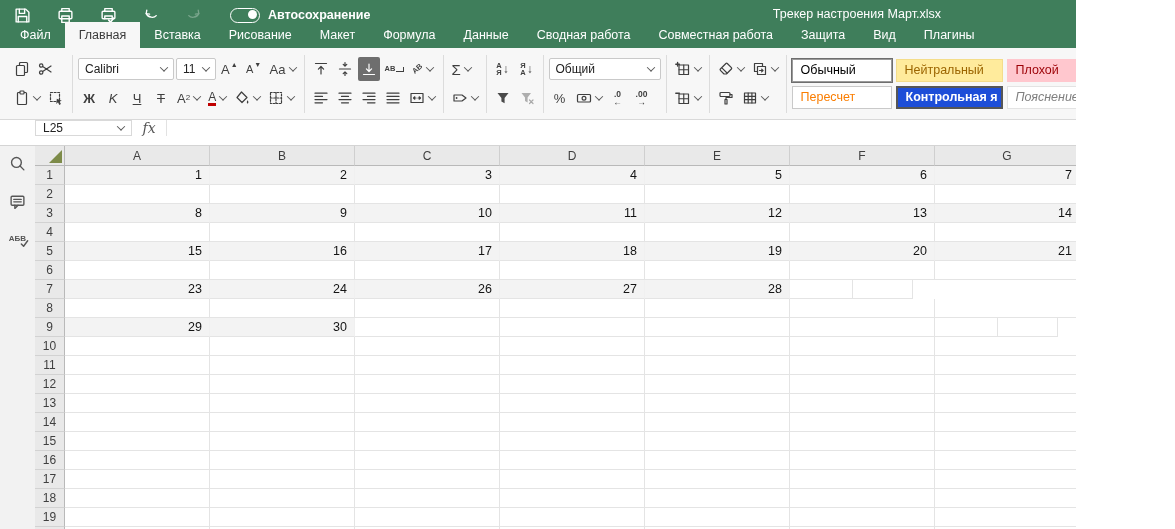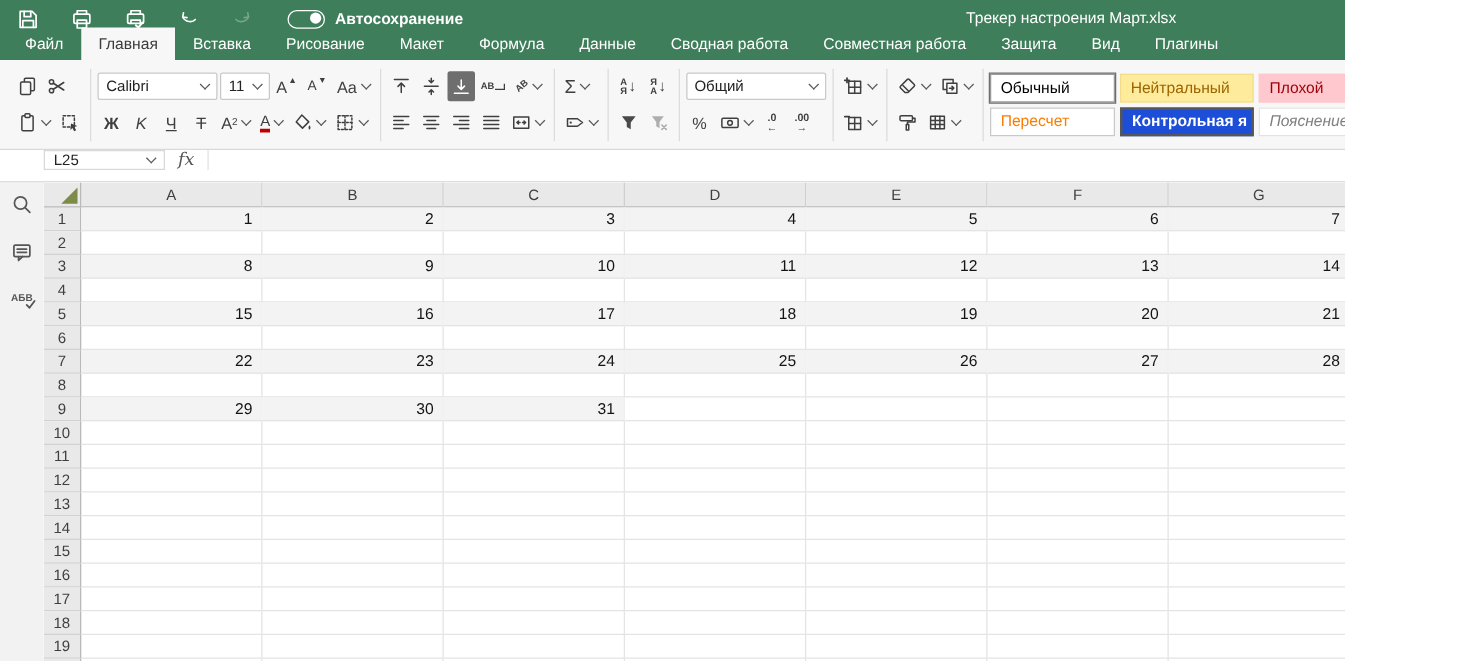--- a/index.html
+++ b/index.html
@@ -602,24 +602,22 @@
           <div class="cell" style="width: 145px;"></div>
           <div class="cell" style="width: 145px;"></div>
           <div class="cell" style="width: 145px;"></div>
           <div class="cell" style="width: 145px;"></div>
           <div class="cell" style="width: 145px;"></div>
           <div class="cell" style="width: 63px;"></div>
           <div class="cell" style="width: 60px;"></div>
         </div>
         <div class="grow">
           <div class="rh">7</div>
-          <div class="cell band" style="width: 145px;">22</div>
           <div class="cell band" style="width: 145px;">23</div>
           <div class="cell band" style="width: 145px;">24</div>
-          <div class="cell band" style="width: 145px;">25</div>
           <div class="cell band" style="width: 145px;">26</div>
           <div class="cell band" style="width: 145px;">27</div>
           <div class="cell band" style="width: 145px;">28</div>
           <div class="cell" style="width: 63px;"></div>
           <div class="cell" style="width: 60px;"></div>
         </div>
         <div class="grow">
           <div class="rh">8</div>
           <div class="cell" style="width: 145px;"></div>
           <div class="cell" style="width: 145px;"></div>
@@ -628,21 +626,20 @@
           <div class="cell" style="width: 145px;"></div>
           <div class="cell" style="width: 145px;"></div>
           <div class="cell" style="width: 145px;"></div>
           <div class="cell" style="width: 63px;"></div>
           <div class="cell" style="width: 60px;"></div>
         </div>
         <div class="grow">
           <div class="rh">9</div>
           <div class="cell band" style="width: 145px;">29</div>
           <div class="cell band" style="width: 145px;">30</div>
-          <div class="cell band" style="width: 145px;">31</div>
           <div class="cell" style="width: 145px;"></div>
           <div class="cell" style="width: 145px;"></div>
           <div class="cell" style="width: 145px;"></div>
           <div class="cell" style="width: 145px;"></div>
           <div class="cell" style="width: 63px;"></div>
           <div class="cell" style="width: 60px;"></div>
         </div>
         <div class="grow">
           <div class="rh">10</div>
           <div class="cell" style="width: 145px;"></div>

